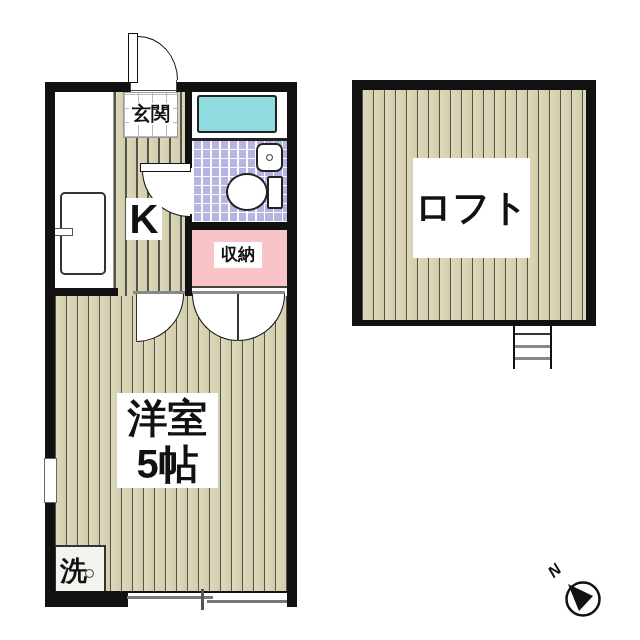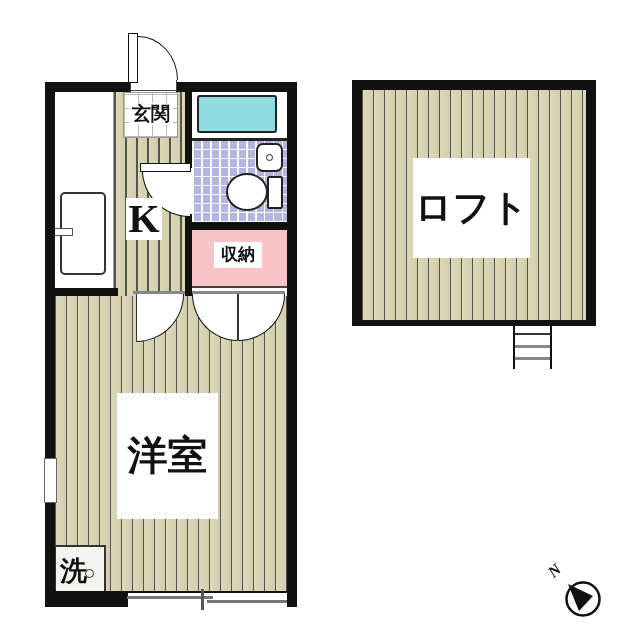--- a/index.html
+++ b/index.html
@@ -1,17 +1,17 @@
 <!DOCTYPE html>
 <html><head>
 <meta charset="utf-8">
 <style>
   html,body{margin:0;padding:0;background:#fff;}
   #canvas{position:relative;width:640px;height:640px;background:#fff;overflow:hidden;
-          font-family:Liberation Serif, serif;color:#111;}
+          font-family:Liberation Sans, sans-serif;color:#111;}
   .abs{position:absolute;box-sizing:border-box;}
   .wall{background:#111;}
   .plank{background:repeating-linear-gradient(90deg,#55544a 0px,#55544a 1.5px,#ddd8ba 1.5px,#d2cdab 11px);}
   .tilefloor{background:
       repeating-linear-gradient(0deg,rgba(255,255,255,.95) 0 1.5px,transparent 1.5px 9px),
       repeating-linear-gradient(90deg,rgba(255,255,255,.95) 0 1.5px,transparent 1.5px 9px),
       #b5b5e2;}
   .genkan{background:
       repeating-linear-gradient(0deg,#b9b9b9 0 1px,transparent 1px 14px),
       repeating-linear-gradient(90deg,#b9b9b9 0 1px,transparent 1px 14px),
@@ -68,22 +68,23 @@
   <div class="abs grayline" style="left:192px;top:291px;width:93px;height:3px;"></div>
   <div class="abs fan" style="left:192px;top:294px;width:46px;height:47px;border-bottom-left-radius:100% 100%;
               border-left:1.8px solid #111;border-bottom:1.8px solid #111;border-right:1.2px solid #333;"></div>
   <div class="abs fan" style="left:238px;top:294px;width:47px;height:47px;border-bottom-right-radius:100% 100%;
               border-right:1.8px solid #111;border-bottom:1.8px solid #111;border-left:1.2px solid #333;"></div>
 
   <div class="abs labelbox" style="left:126px;top:198px;width:36px;height:42px;font-size:40px;">
     <span>K</span>
   </div>
 
-  <div class="abs labelbox" style="left:117px;top:393px;width:101px;height:126px;font-size:40px;flex-direction:column;">
+  <div class="abs labelbox" style="left:117px;top:393px;width:101px;height:95px;font-size:40px;flex-direction:column;">
     <span>洋室</span>
+    <span>5帖</span>
   </div>
 
   <div class="abs" style="left:54px;top:545px;width:52px;height:52px;background:#f3f3f0;border:2px solid #333;"></div>
   <div class="abs" style="left:60px;top:556px;width:30px;height:30px;font-size:27px;font-weight:600;line-height:30px;">
     <span>洗</span>
   </div>
   <div class="abs" style="left:85px;top:569px;width:9px;height:9px;background:#f3f3f0;border:1.5px solid #333;border-radius:50%;"></div>
 
   <div class="abs wall" style="left:45px;top:82px;width:252px;height:10px;"></div>
   <div class="abs wall" style="left:45px;top:82px;width:10px;height:525px;"></div>

